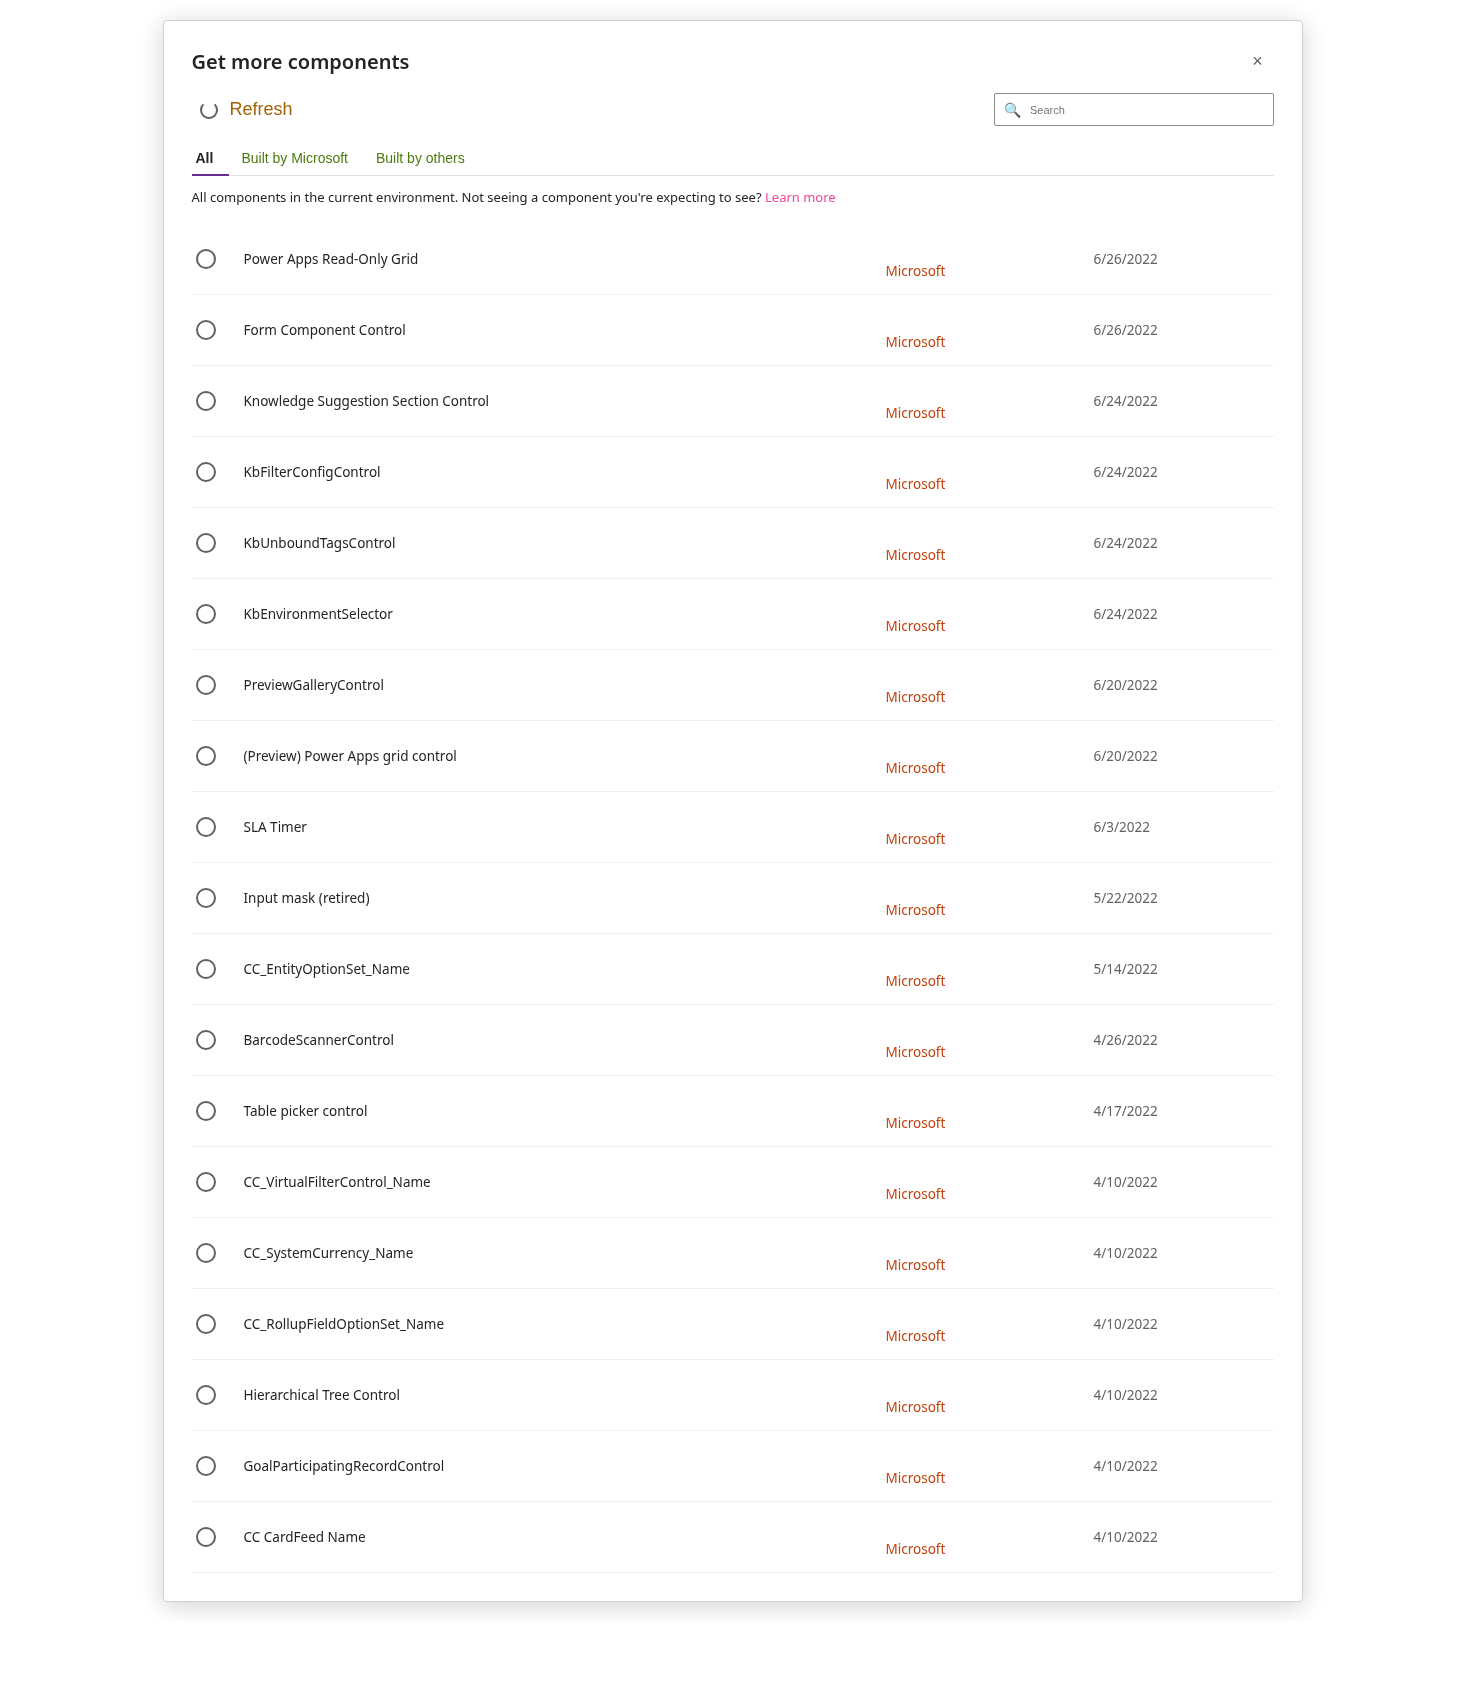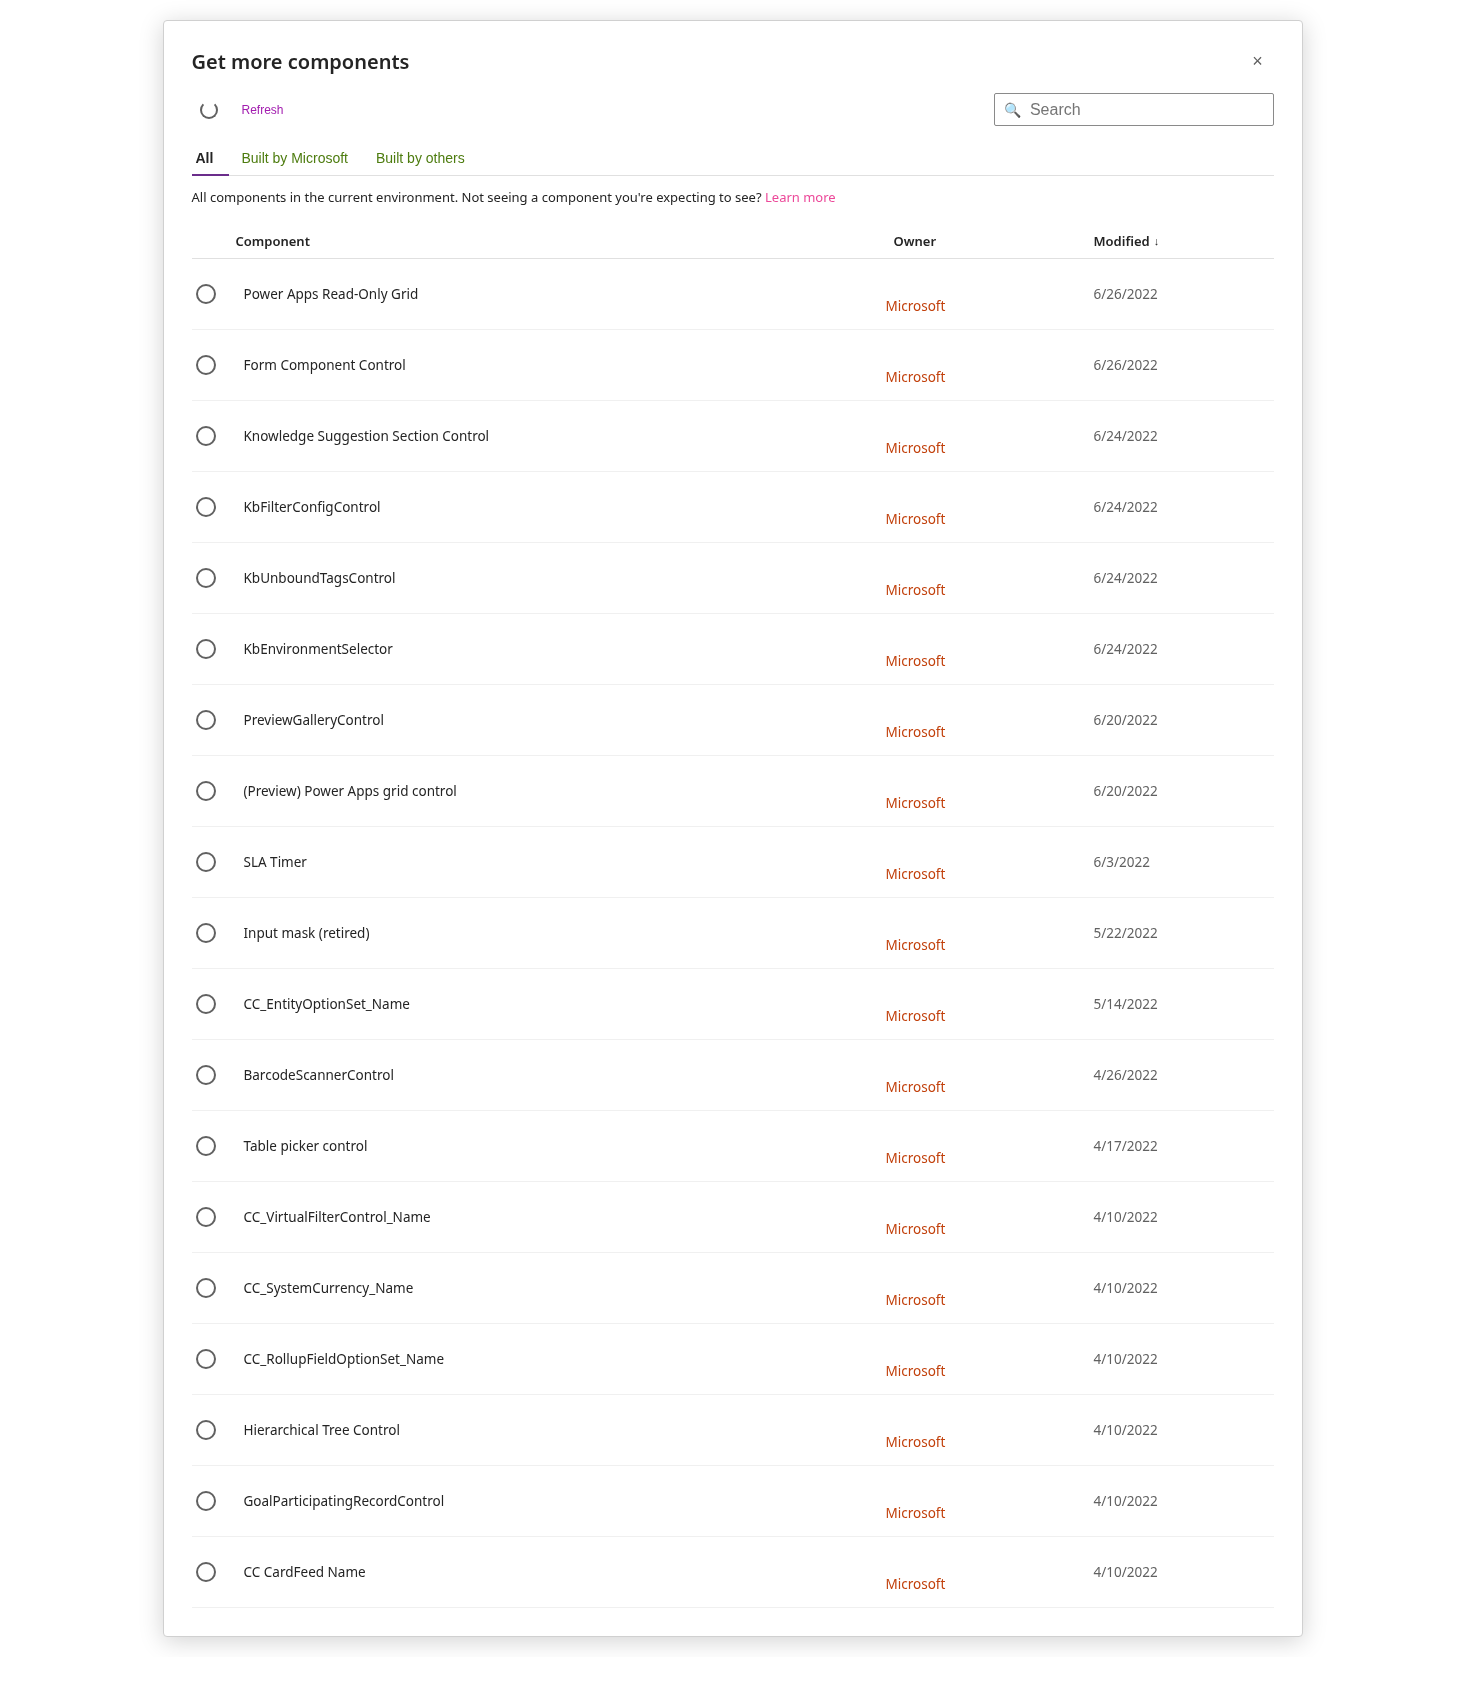--- a/index.html
+++ b/index.html
@@ -47,26 +47,26 @@
     }
     .toolbar {
       display: flex;
       align-items: center;
       justify-content: space-between;
       margin-bottom: 16px;
     }
     .refresh-btn {
       display: flex;
       align-items: center;
-      gap: 24px;
+      gap: 12px;
       background: none;
       border: none;
       cursor: pointer;
-      font-size: 12px;
-      color: #a21caf;
+      font-size: 18px;
+      color: #a16207;
       padding: 6px 8px;
       border-radius: 2px;
     }
     .refresh-icon {
       width: 18px;
       height: 18px;
       border: 2px solid #616161;
       border-radius: 50%;
       border-top-color: transparent;
       display: inline-block;
@@ -82,21 +82,21 @@
       width: 280px;
     }
     .search-icon {
       color: #616161;
       font-size: 14px;
       flex-shrink: 0;
     }
     .search-input {
       border: none;
       outline: none;
-      font-size: 16px;
+      font-size: 11px;
       color: #0c4a6e;
       width: 100%;
       background: transparent;
     }
     .tabs {
       display: flex;
       align-items: center;
       gap: 8px;
       border-bottom: 1px solid #e0e0e0;
       margin-bottom: 12px;
@@ -206,33 +206,20 @@
     <button class="tab">Built by others</button>
   </div>
 
   <div class="info-bar">
     <span>All components in the current environment. Not seeing a component you're expecting to see?</span>
     <a href="#">Learn more</a>
   </div>
 
   <div class="table-container">
 
-    <div class="table-header">
-      <div class="table-header-cell"></div>
-      <div class="table-header-cell">
-        <span>Component</span>
-      </div>
-      <div class="table-header-cell">
-        <span>Owner</span>
-      </div>
-      <div class="table-header-cell" style="cursor:pointer;">
-        <span>Modified</span>
-        <span class="sort-icon">↓</span>
-      </div>
-    </div>
 
     <div id="table-body">
         <div class="table-row">
       <div>
         <div class="row-checkbox"></div>
       </div>
       <div class="cell">Power Apps Read-Only Grid</div>
       <div class="cell owner">Microsoft</div>
       <div class="cell date">6/26/2022</div>
     </div>

